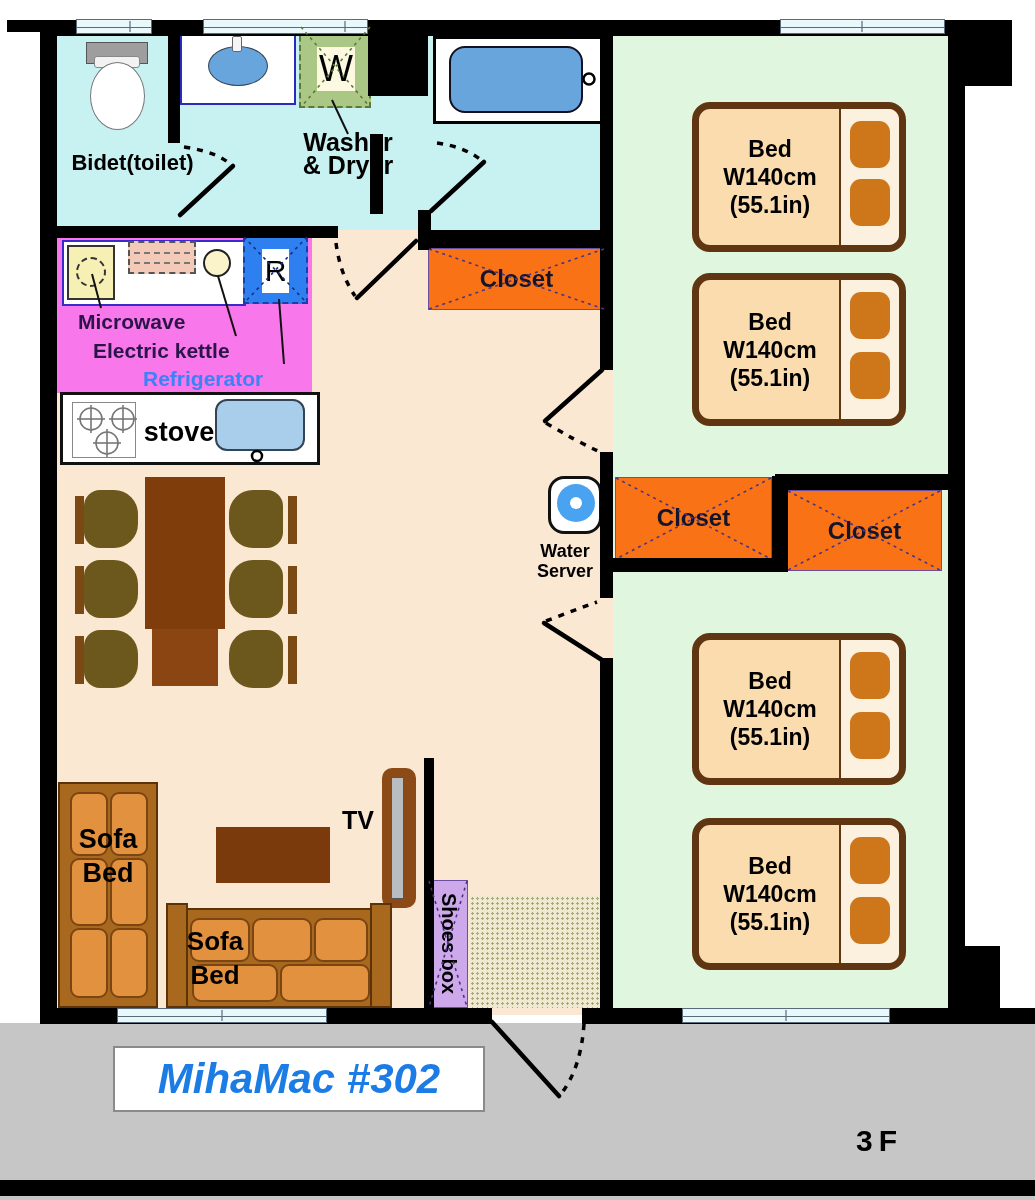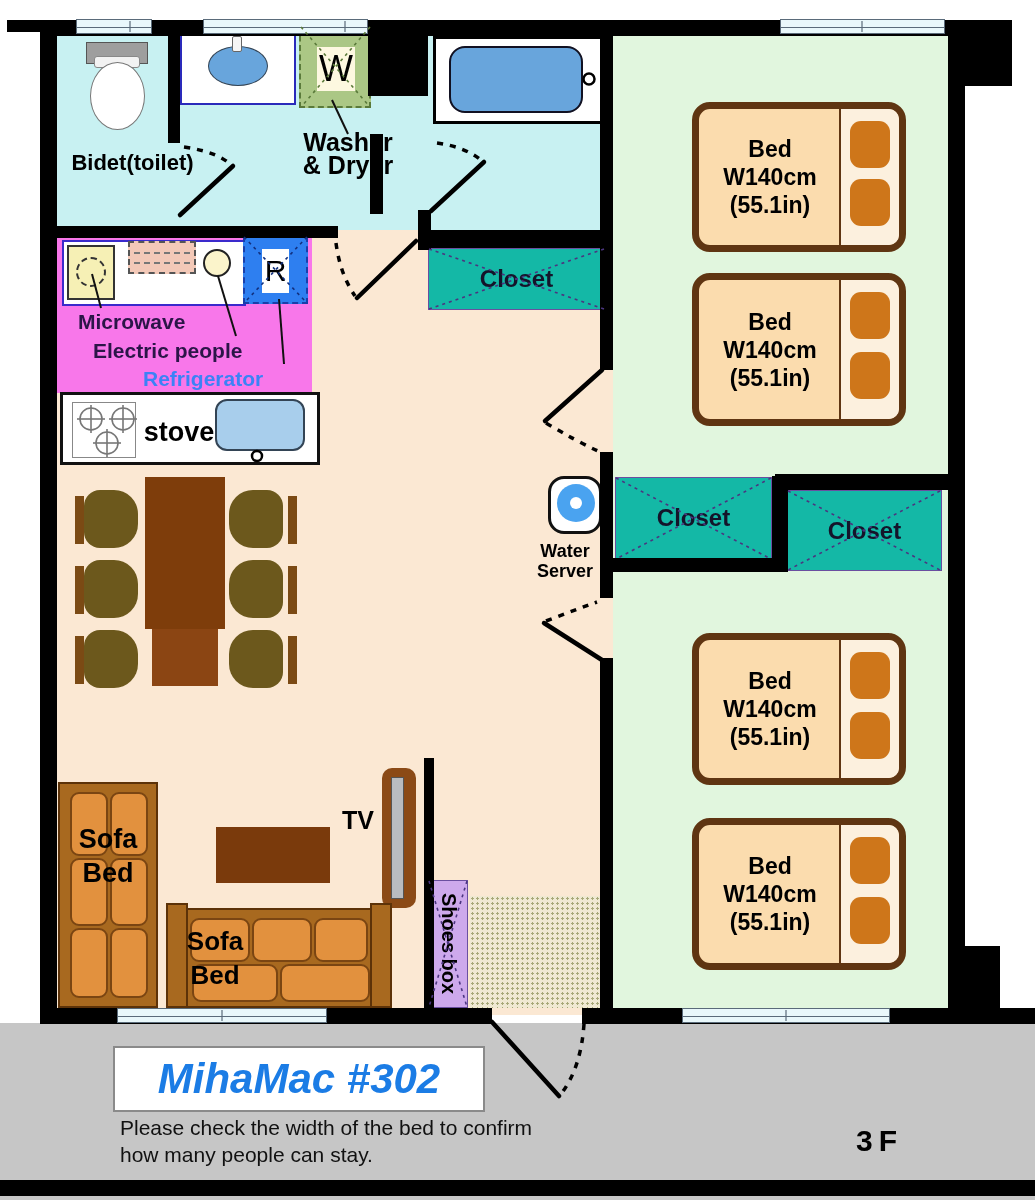--- a/index.html
+++ b/index.html
@@ -3,21 +3,21 @@
 <meta charset="utf-8">
 <style>
   html,body{margin:0;padding:0;background:#fff;}
   #plan{position:relative;width:1035px;height:1200px;background:#ffffff;overflow:hidden;
         font-family:"Liberation Sans","DejaVu Sans",sans-serif;}
   .abs{position:absolute;}
   .room{position:absolute;}
   .wall{position:absolute;background:#000;z-index:6;}
   .window{position:absolute;background:#e9f8fb;border:1.5px solid #5a6b7a;z-index:7;box-sizing:border-box;}
   .window::after{content:"";position:absolute;left:0;right:0;top:50%;border-top:1px solid #5a6b7a;}
-  .closet{position:absolute;background:#14b8a6;border:1.5px solid #6a4fa0;box-sizing:border-box;z-index:4;
+  .closet{position:absolute;background:#f97316;border:1.5px solid #6a4fa0;box-sizing:border-box;z-index:4;
           display:flex;align-items:center;justify-content:center;}
   .closet-label{font-weight:bold;font-size:24px;color:#14142a;}
   .label{position:absolute;font-weight:bold;color:#000;z-index:9;}
   .ctr{text-align:center;}
   .furn{position:absolute;z-index:4;box-sizing:border-box;}
   .cushion{position:absolute;background:#e2913e;border:2px solid #7a4512;border-radius:9px;box-sizing:border-box;z-index:5;}
   .chair-seat{position:absolute;background:#6c581c;z-index:4;}
   .chair-back{position:absolute;background:#7b4a14;z-index:4;}
   .seat-l{border-radius:16px 24px 24px 16px;}
   .seat-r{border-radius:24px 16px 16px 24px;}
@@ -102,21 +102,21 @@
   <div class="furn" style="left:76px;top:257px;width:30px;height:30px;border:2px dashed #333;border-radius:50%;z-index:5;"></div>
   <div class="furn" style="left:128px;top:241px;width:68px;height:33px;background:#f3c9b8;border:2px dashed #555;"></div>
   <div class="dash-h" style="left:134px;top:252px;width:56px;"></div>
   <div class="dash-h" style="left:134px;top:262px;width:56px;"></div>
   <div class="furn" style="left:203px;top:249px;width:28px;height:28px;background:#fbf4cb;border:2px solid #222;border-radius:50%;"></div>
   <div class="furn" style="left:243px;top:236px;width:65px;height:68px;background:#2e7ff0;border:2px dashed #1a3faa;"></div>
   <div class="furn" style="left:262px;top:249px;width:27px;height:44px;background:#fff;display:flex;align-items:center;justify-content:center;z-index:5;">
     <span class="label" style="position:static;font-size:30px;font-weight:normal;">R</span>
   </div>
   <div class="label" style="left:78px;top:310px;font-size:21px;color:#2b1548;">Microwave</div>
-  <div class="label" style="left:93px;top:339px;font-size:21px;color:#2b1548;">Electric people</div>
+  <div class="label" style="left:93px;top:339px;font-size:21px;color:#2b1548;">Electric kettle</div>
   <div class="label" style="left:143px;top:367px;font-size:21px;color:#3b82f6;">Refrigerator</div>
 
   <div class="furn" style="left:60px;top:392px;width:260px;height:73px;background:#fff;border:3px solid #111;z-index:4;"></div>
   <div class="furn" style="left:72px;top:402px;width:64px;height:56px;background:#fff;border:1px solid #888;z-index:5;"></div>
   <div class="label" style="left:138px;top:417px;width:82px;text-align:center;font-size:27px;">stove</div>
   <div class="furn" style="left:215px;top:399px;width:90px;height:52px;background:#a8ceec;border:2px solid #334455;border-radius:12px;z-index:5;"></div>
 
   <div class="closet" style="left:428px;top:248px;width:177px;height:62px;">
     <span class="closet-label">Closet</span>
   </div>
@@ -228,24 +228,20 @@
 
   <div class="closet" style="left:428px;top:880px;width:40px;height:128px;background:#cda9ec;">
     <span class="vtext" style="font-weight:bold;font-size:20px;color:#000;">Shoes box</span>
   </div>
 
   <div class="abs" style="left:0;top:1023px;width:1035px;height:177px;background:#c6c6c6;z-index:2;"></div>
   <div class="abs" style="left:0;top:1180px;width:1035px;height:16px;background:#000;z-index:10;"></div>
   <div id="footer-title" style="left:113px;top:1046px;width:368px;height:62px;">
     <span style="font-style:italic;font-weight:bold;font-size:42px;color:#1b7ce5;">MihaMac #302</span>
   </div>
-  <div class="abs" style="left:120px;top:1114px;font-size:21px;line-height:27px;color:#111;z-index:11;">
-    <div>Please check the width of the bed to confirm</div>
-    <div>how many people can stay.</div>
-  </div>
   <div class="label" style="left:856px;top:1124px;font-size:30px;letter-spacing:6px;z-index:11;">3F</div>
 
   <svg class="overlay" width="1035" height="1200" viewBox="0 0 1035 1200">
 
     <g stroke="#000" stroke-width="4.5" stroke-linecap="round">
       <line x1="180" y1="215" x2="233" y2="166"></line>
       <line x1="431" y1="211" x2="484" y2="162"></line>
       <line x1="357" y1="298" x2="416" y2="241"></line>
       <line x1="602" y1="370" x2="545" y2="421"></line>
       <line x1="602" y1="660" x2="544" y2="623"></line>

